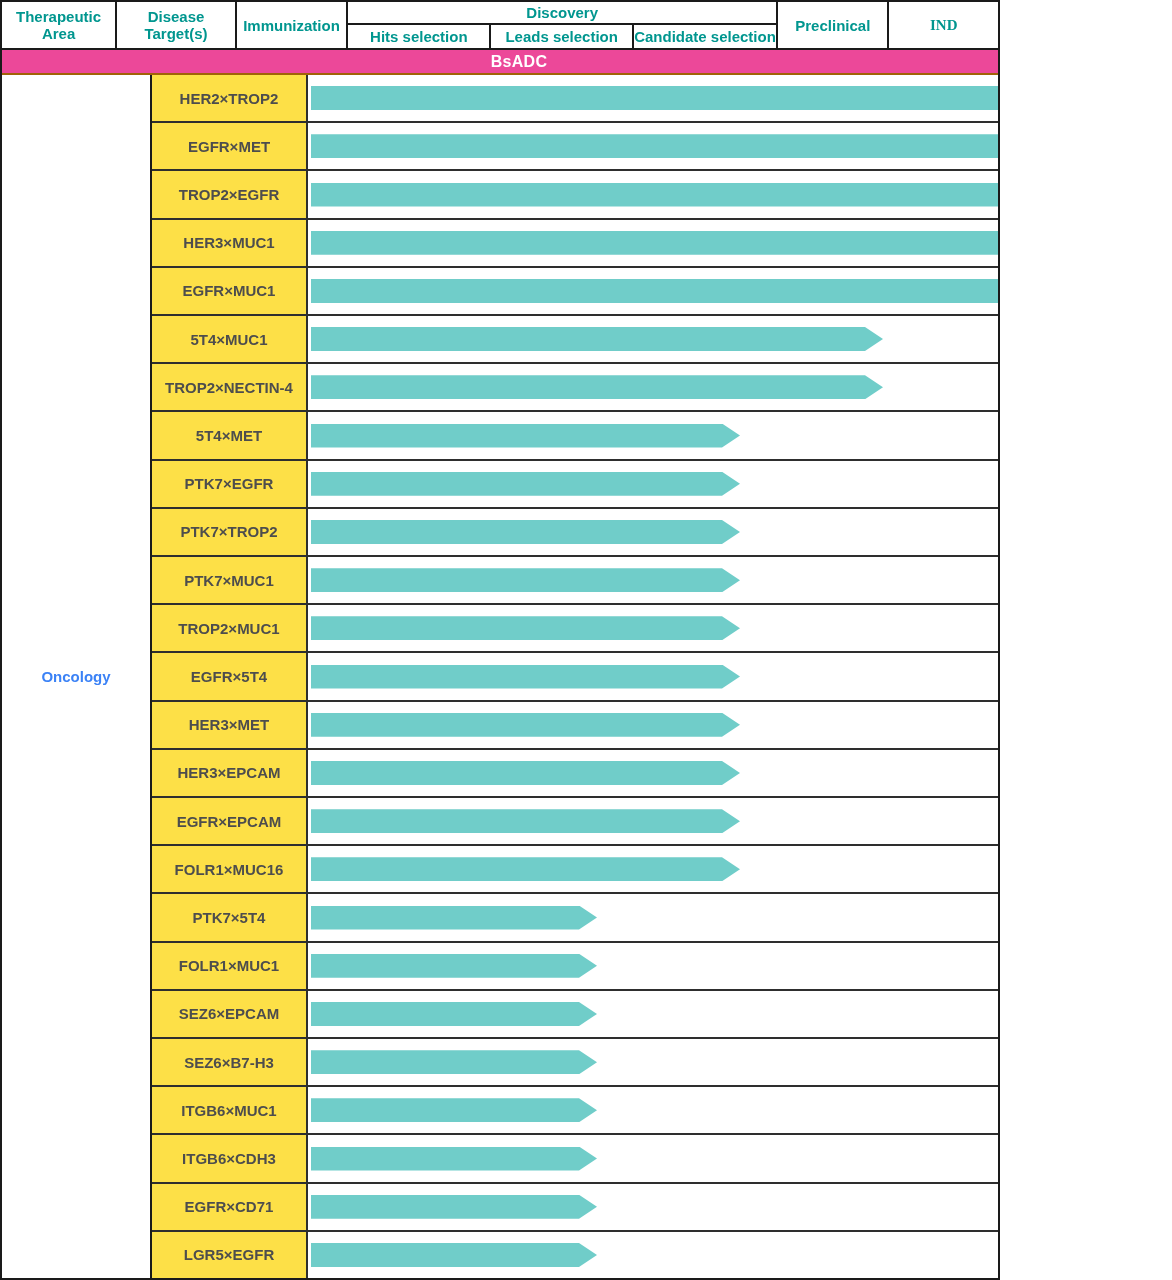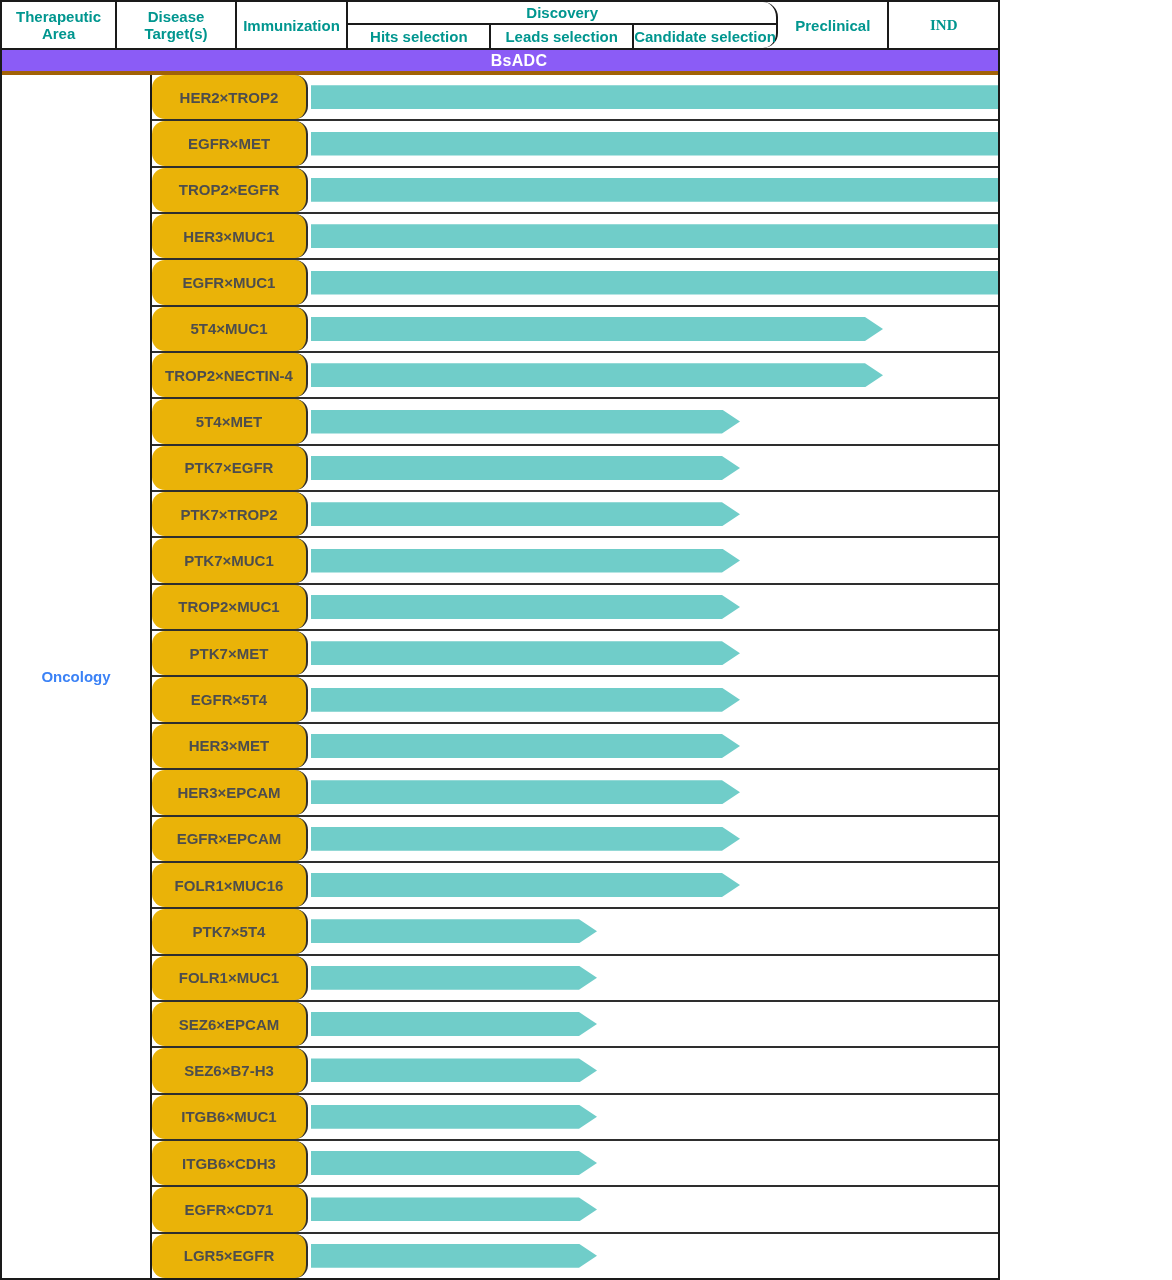--- a/index.html
+++ b/index.html
@@ -28,21 +28,20 @@
     color: #00968F;
     font-weight: bold;
     font-size: 15px;
     border-right: 2px solid #1a1a1a;
   }
   .hcell.last { border-right: none; font-family: Liberation Serif, serif; }
   .discovery-group {
     display: flex;
     flex-direction: column;
     border-right: 2px solid #1a1a1a;
-    border-radius: 15px;
   }
   .discovery-top {
     height: 23px;
     display: flex;
     align-items: center;
     justify-content: center;
     color: #00968F;
     font-weight: bold;
     font-size: 15px;
     border-bottom: 2px solid #1a1a1a;
@@ -57,23 +56,23 @@
     justify-content: center;
     color: #00968F;
     font-weight: bold;
     font-size: 15px;
     border-right: 2px solid #1a1a1a;
   }
   .subcell.last { border-right: none; }
   
   .banner {
     height: 27px;
-    background: #8b5cf6;
+    background: #ec4899;
     border-top: 2px solid #1a1a1a;
-    border-bottom: 4px solid #a16207;
+    border-bottom: 2px solid #a16207;
     display: flex;
     align-items: center;
     justify-content: center;
     color: #ffffff;
     font-weight: bold;
     font-size: 16px;
     letter-spacing: 0.3px;
     padding-left: 38px;
   }
   
@@ -105,22 +104,21 @@
   .row:last-child { border-bottom: none; }
   .target-cell {
     width: 156px;
     border-right: 2px solid #2e2e2e;
     display: flex;
     align-items: center;
     justify-content: center;
     color: #4d4d4d;
     font-weight: bold;
     font-size: 15px;
-    background: #eab308;
-    border-radius: 13px;
+    background: #fde047;
   }
   .bar-area {
     flex: 1;
     position: relative;
     background: #ffffff;
   }
   .bar {
     position: absolute;
     left: 3px;
     top: 50%;
@@ -222,26 +220,20 @@
             <div class="bar" title="Leads selection" style="width: 429px;"></div>
           </div>
         </div>
         <div class="row">
           <div class="target-cell">TROP2×MUC1</div>
           <div class="bar-area">
             <div class="bar" title="Leads selection" style="width: 429px;"></div>
           </div>
         </div>
         <div class="row">
-          <div class="target-cell">PTK7×MET</div>
-          <div class="bar-area">
-            <div class="bar" title="Leads selection" style="width: 429px;"></div>
-          </div>
-        </div>
-        <div class="row">
           <div class="target-cell">EGFR×5T4</div>
           <div class="bar-area">
             <div class="bar" title="Leads selection" style="width: 429px;"></div>
           </div>
         </div>
         <div class="row">
           <div class="target-cell">HER3×MET</div>
           <div class="bar-area">
             <div class="bar" title="Leads selection" style="width: 429px;"></div>
           </div>

